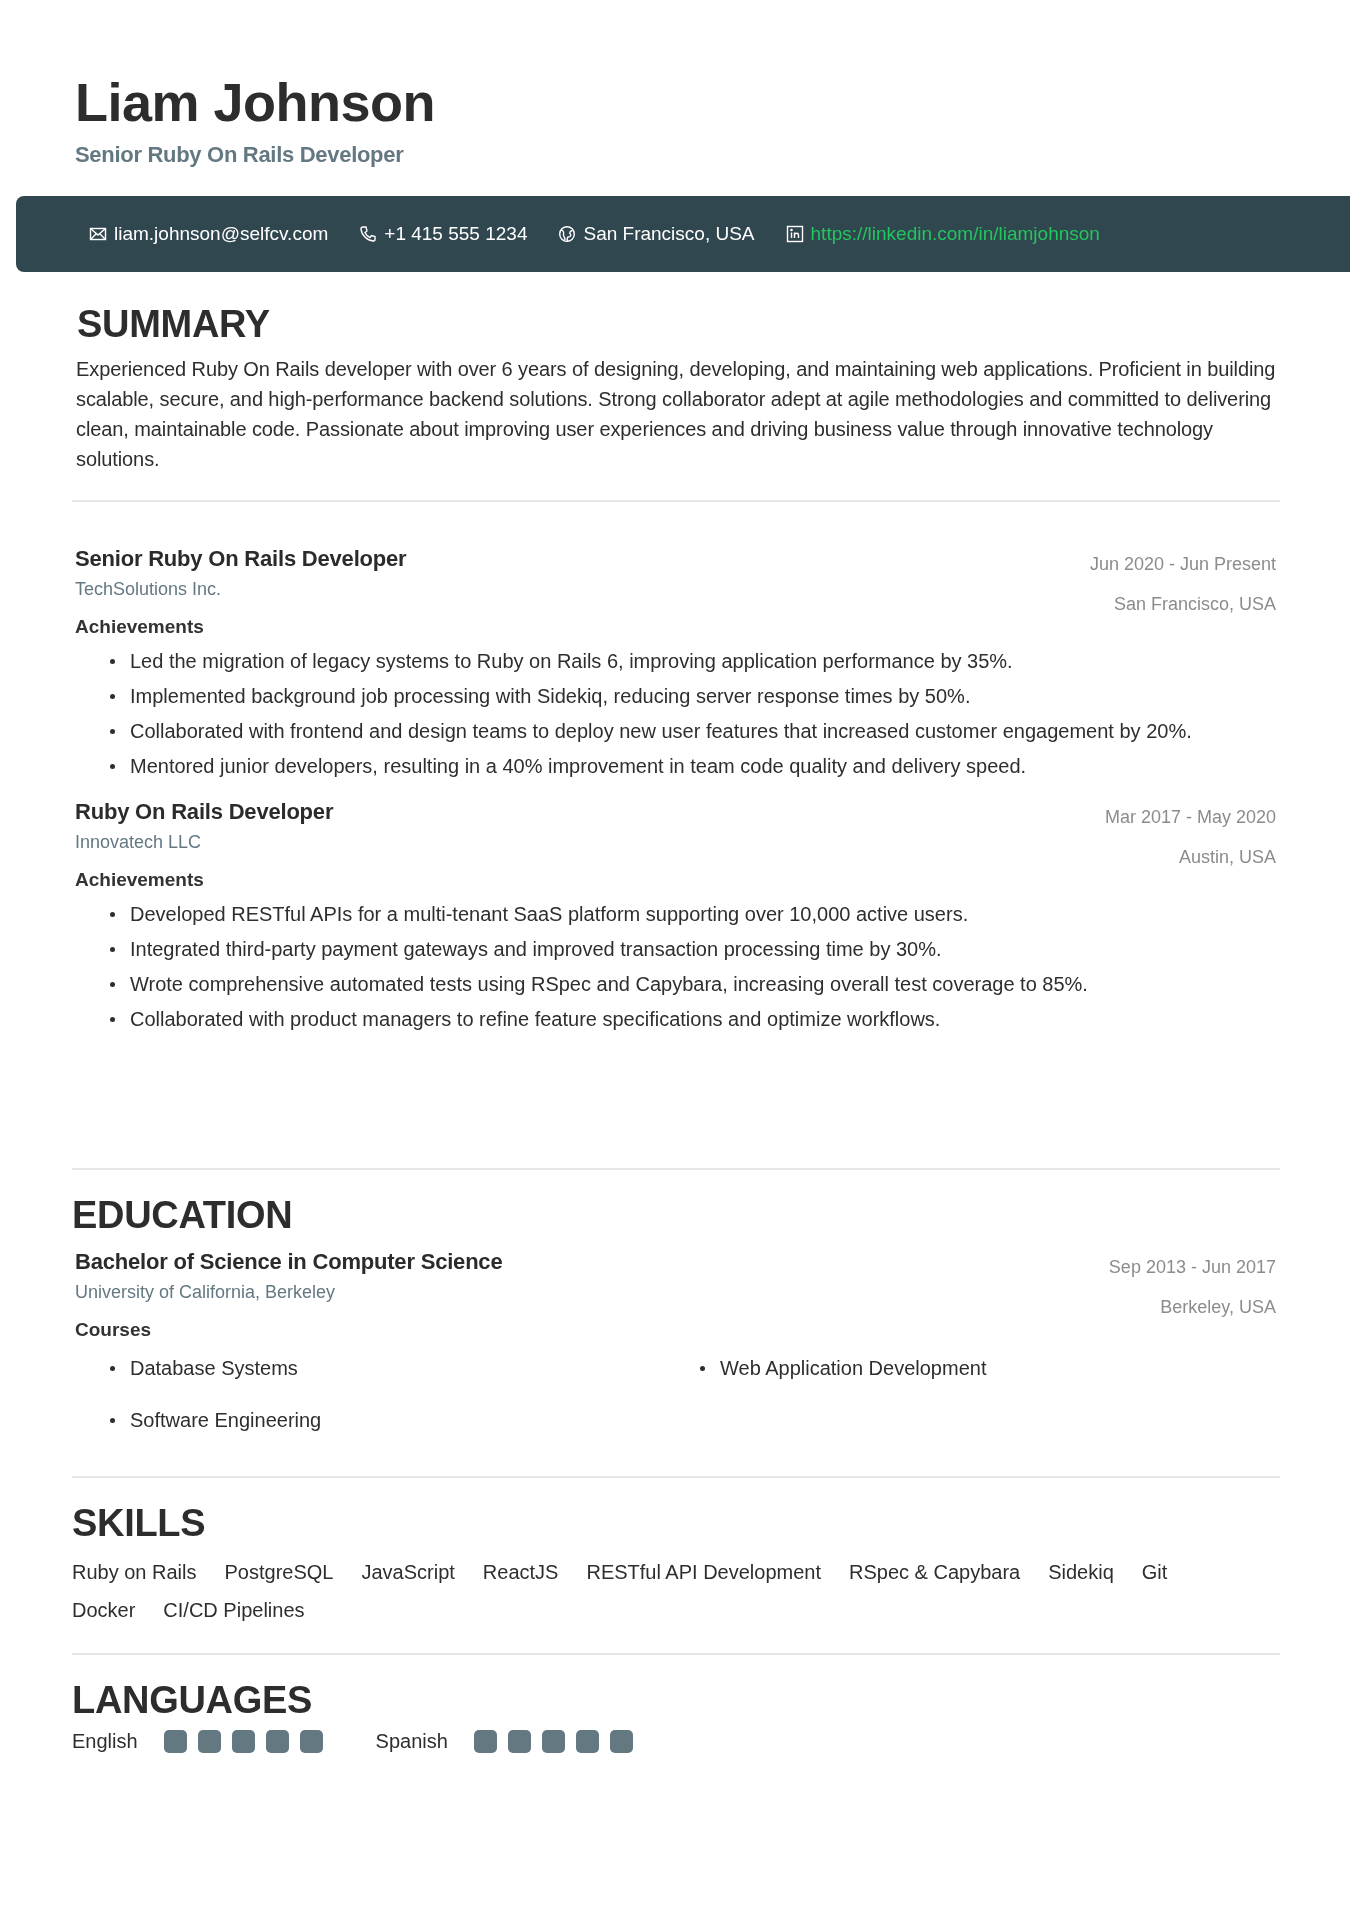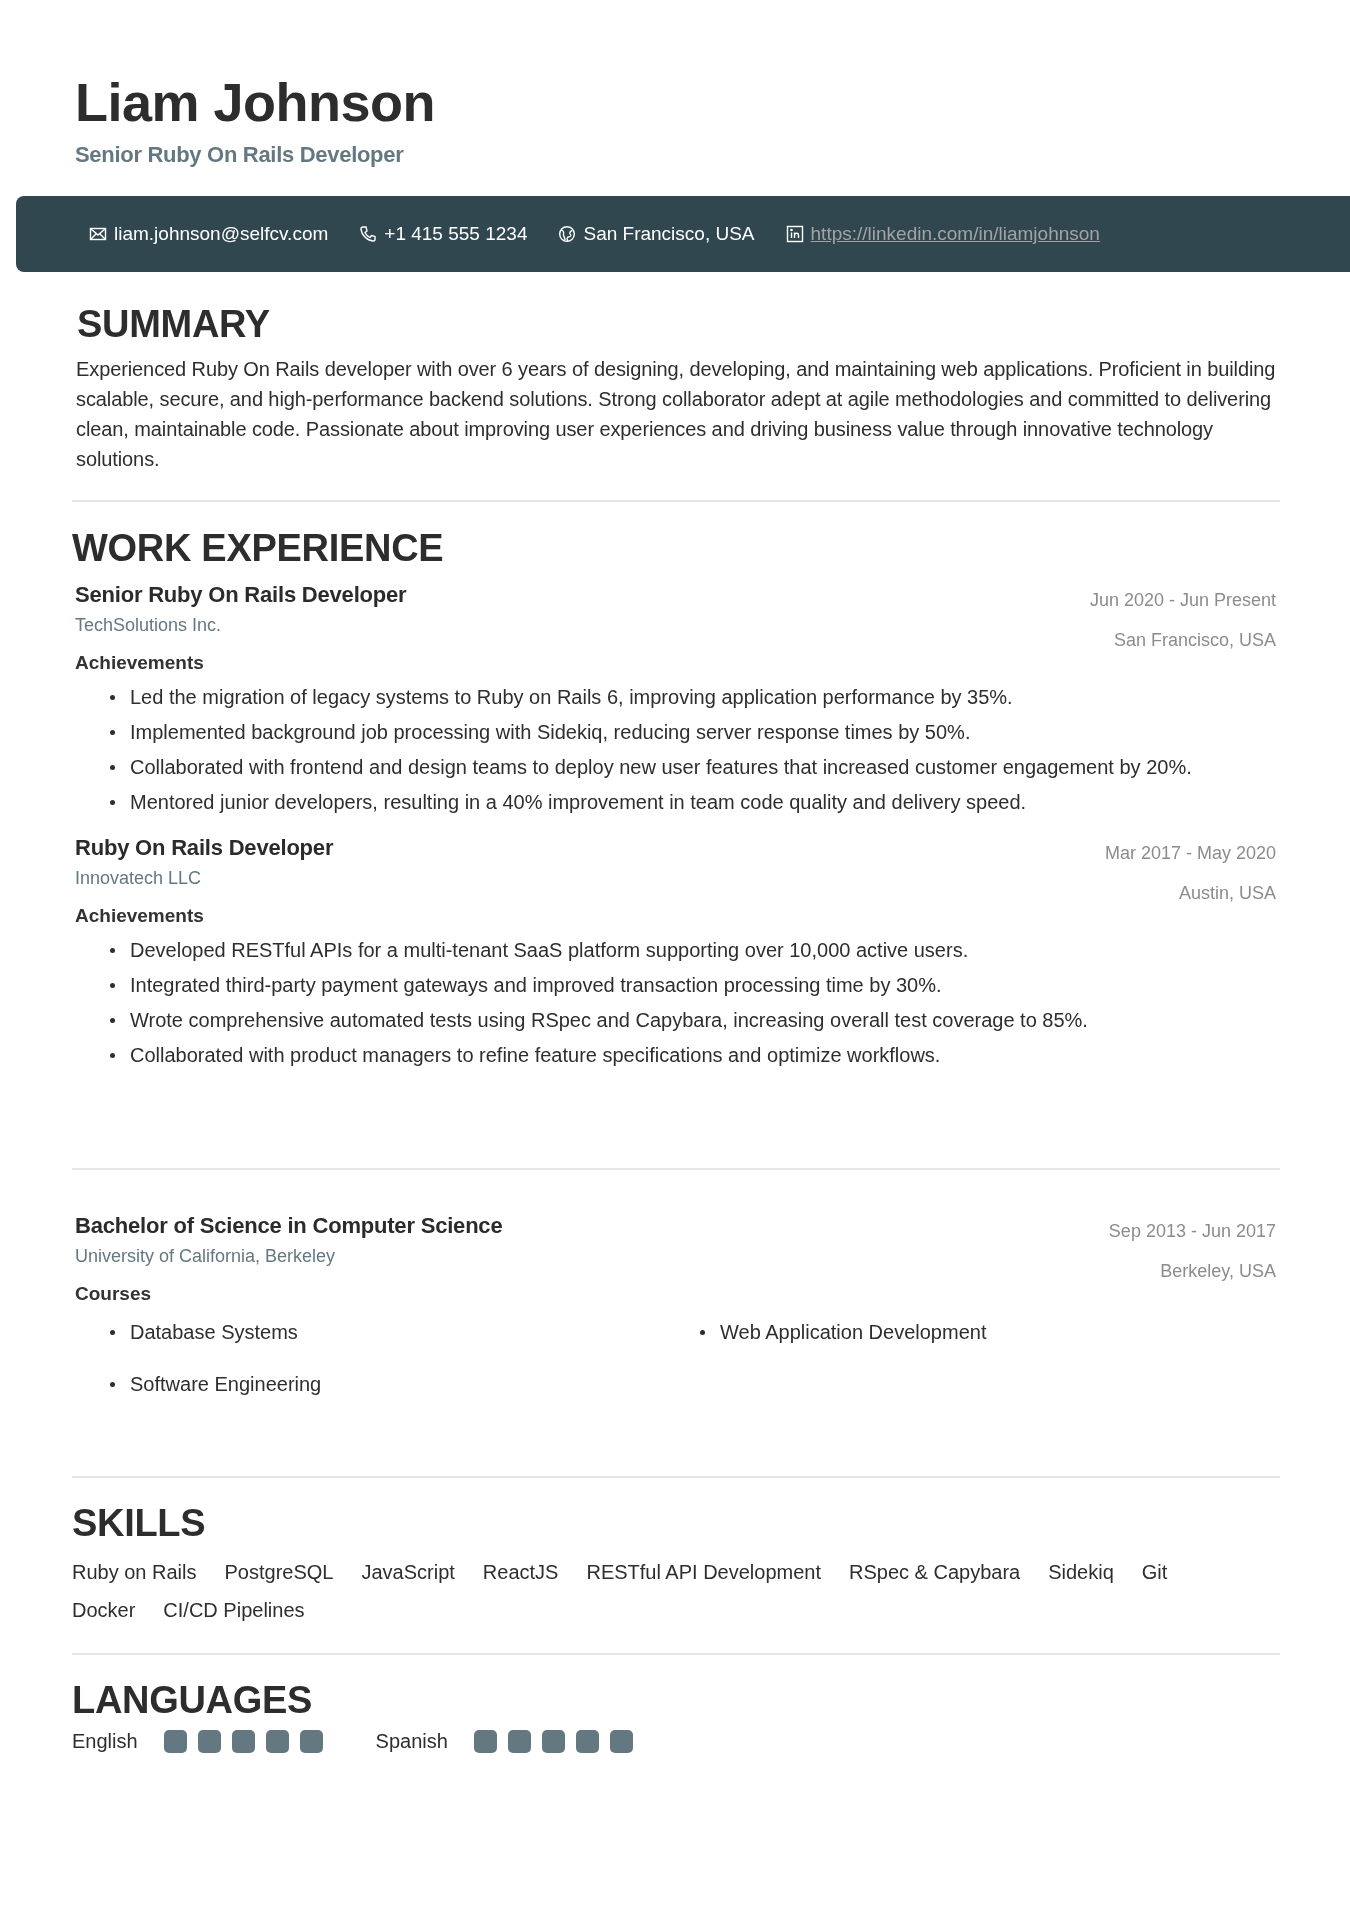--- a/index.html
+++ b/index.html
@@ -22,21 +22,21 @@
     .contact-bar {
       position: absolute; left: 16px; top: 196px; width: 1350px; height: 76px;
       background: #31474f; border-radius: 8px 0 0 8px;
       display: flex; align-items: center; padding-left: 73px;
     }
     .contact-item {
       display: flex; align-items: center; color: #ffffff;
       font-size: 19px; margin-right: 31px;
     }
     .contact-item svg { width: 18px; height: 18px; margin-right: 7px; flex: none; }
-    .contact-item a { color: #a3a3a3; text-decoration: underline; }
+    .contact-item a { color: #22c55e; }
 
     .section { position: absolute; left: 72px; width: 1208px; }
     .section-title {
       font-size: 38px; font-weight: 700; color: #2d2d2d;
       letter-spacing: -0.3px; line-height: 36px;
     }
     .divider {
       position: absolute; left: 72px; width: 1208px; height: 2px; background: #e6e6e6;
     }
     .summary-text {
@@ -120,21 +120,20 @@
   </div>
 </div>
 
 <div class="section" style="top: 306px;">
   <div class="section-title" style="padding-left:5px;">SUMMARY</div>
   <div class="summary-text">Experienced Ruby On Rails developer with over 6 years of designing, developing, and maintaining web applications. Proficient in building scalable, secure, and high-performance backend solutions. Strong collaborator adept at agile methodologies and committed to delivering clean, maintainable code. Passionate about improving user experiences and driving business value through innovative technology solutions.</div>
 </div>
 <div class="divider" style="top: 500px;"></div>
 
 <div class="section" style="top: 530px;">
-  <div class="section-title">WORK EXPERIENCE</div>
 
   <div class="entry" style="margin-top:16px;">
     <div class="entry-title">Senior Ruby On Rails Developer</div>
     <div class="entry-org">TechSolutions Inc.</div>
     <div class="entry-meta">
       <div>Jun 2020 - Jun Present</div>
       <div>San Francisco, USA</div>
     </div>
     <div class="sub-label">Achievements</div>
     <ul class="bullets">
@@ -157,20 +156,21 @@
       <li>Developed RESTful APIs for a multi-tenant SaaS platform supporting over 10,000 active users.</li>
       <li>Integrated third-party payment gateways and improved transaction processing time by 30%.</li>
       <li>Wrote comprehensive automated tests using RSpec and Capybara, increasing overall test coverage to 85%.</li>
       <li>Collaborated with product managers to refine feature specifications and optimize workflows.</li>
     </ul>
   </div>
 </div>
 <div class="divider" style="top: 1168px;"></div>
 
 <div class="section" style="top: 1197px;">
+  <div class="section-title">EDUCATION</div>
   <div class="entry" style="margin-top:16px;">
     <div class="entry-title">Bachelor of Science in Computer Science</div>
     <div class="entry-org">University of California, Berkeley</div>
     <div class="entry-meta">
       <div>Sep 2013 - Jun 2017</div>
       <div>Berkeley, USA</div>
     </div>
     <div class="sub-label">Courses</div>
     <div class="courses">
       <div class="course">Database Systems</div>

